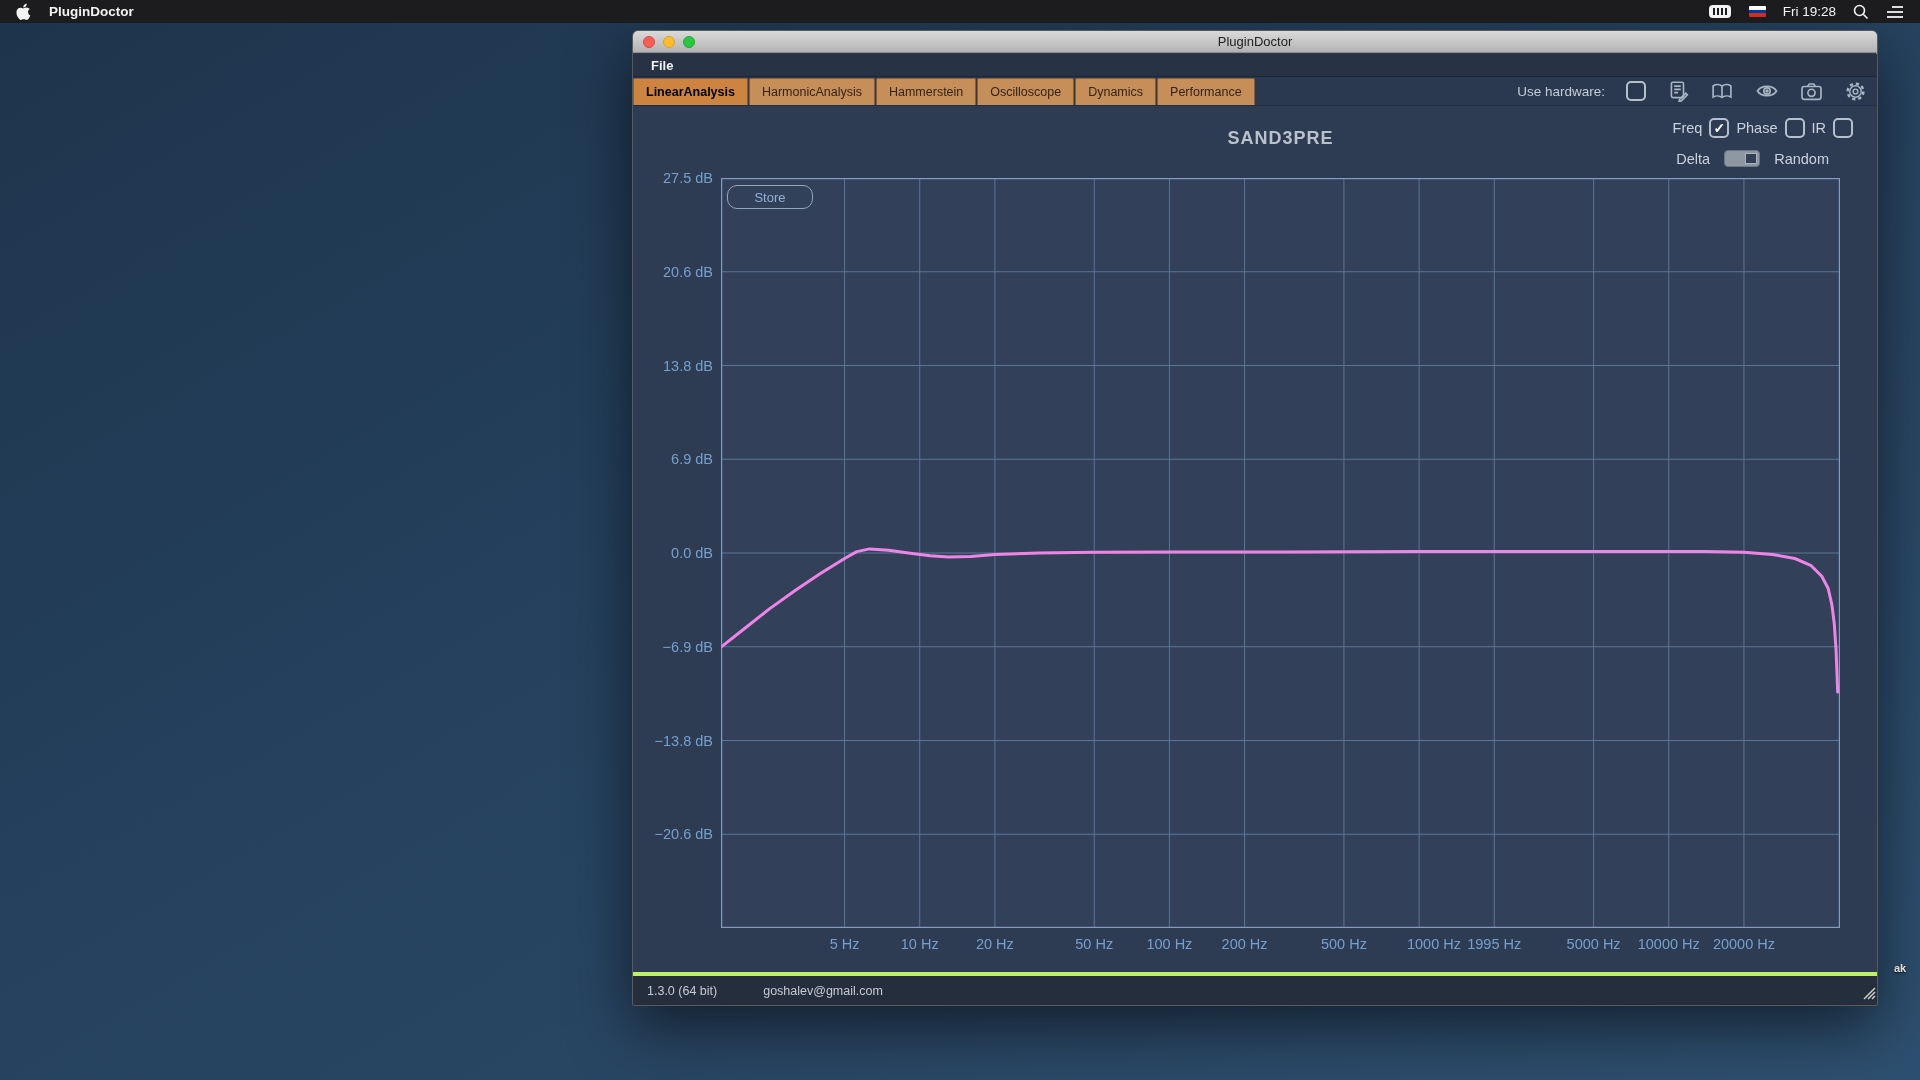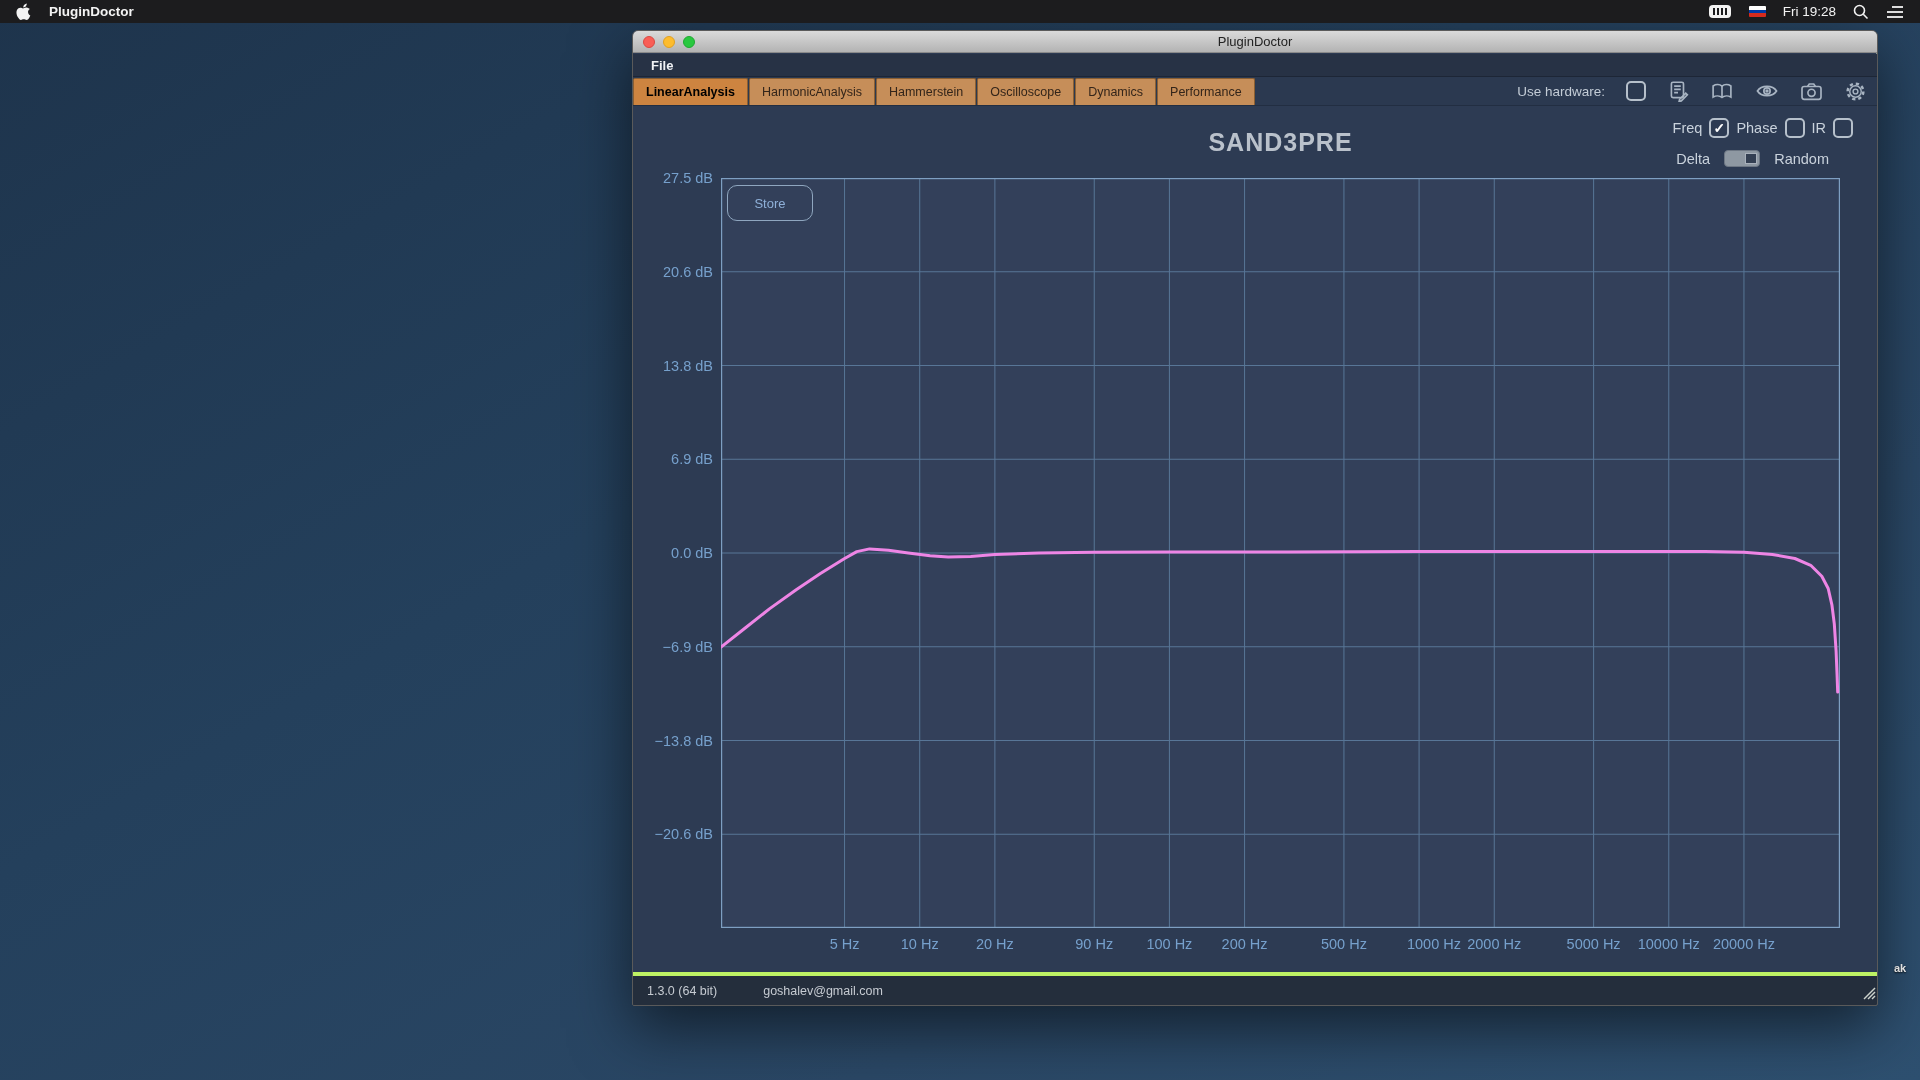--- a/index.html
+++ b/index.html
@@ -64,26 +64,26 @@
 
   .ctl-row1 { position:absolute; right:24px; top:12px; display:flex; align-items:center; gap:7px; }
   .ctl-row2 { position:absolute; right:48px; top:44px; display:flex; align-items:center; gap:14px; }
   .ctl-label { color:#c9d2dc; font-size:14.5px; }
   .toggle { width:36px; height:17px; border-radius:4px; background:#8e98a2; position:relative;
     border:1px solid #6d7784; }
   .toggle .void { position:absolute; right:2px; top:2px; bottom:2px; width:12px;
     background:#333f52; border:1px solid #a9b1bb; }
 
   .chart-title { position:absolute; left:88px; top:22px; width:1119px; text-align:center;
-    color:#b9c1cb; font-size:25px; font-weight:bold; letter-spacing:1px; }
+    color:#b9c1cb; font-size:18px; font-weight:bold; letter-spacing:1px; }
 
   .plot { position:absolute; left:88px; top:72px; width:1119px; height:750px;
     background:#33405a; }
   .plot svg { position:absolute; left:0; top:0; }
-  .store-btn { position:absolute; left:6px; top:7px; width:86px; height:36px;
+  .store-btn { position:absolute; left:6px; top:7px; width:86px; height:24px;
     border:1px solid #8fa6bf; border-radius:10px; background:transparent;
     color:#8fb0d8; font-size:13px; display:flex; align-items:center; justify-content:center;
     font-family:"Liberation Sans", sans-serif; }
   .ylabels { position:absolute; left:0; top:72px; width:80px; height:750px; }
   .ylabels div { position:absolute; right:0; transform:translateY(-50%);
     color:#76a0cc; font-size:14.5px; white-space:nowrap; }
   .xlabels { position:absolute; left:88px; top:830px; width:1119px; height:22px; }
   .xlabels div { position:absolute; transform:translateX(-50%); color:#76a0cc;
     font-size:14.5px; white-space:nowrap; }
 
@@ -262,26 +262,26 @@
           <rect x="0.5" y="0.5" width="1118" height="749" fill="none" stroke="#7e9fc2" stroke-width="1.4"></rect>
           <polyline points="0.0,469.1 24.2,450.0 48.4,430.9 75.2,411.8 99.4,395.5 123.6,380.5 135.8,373.6 148.6,370.9 167.5,372.3 187.3,375.0 209.1,377.7 227.2,379.1 249.7,378.4 273.9,376.6 317.9,375.0 373.2,374.3 448.4,374.0 567.5,373.9 698.1,373.6 817.2,373.6 923.6,373.4 984.3,373.4 1022.9,374.3 1051.4,376.4 1073.9,380.5 1089.7,387.3 1100.8,398.2 1107.2,410.5 1110.9,426.8 1113.3,445.9 1115.1,473.2 1116.1,497.7 1116.7,514.1" fill="none" stroke="#ee85e5" stroke-width="3" stroke-linejoin="round" stroke-linecap="round"></polyline>
         </svg>
       <button class="store-btn">Store</button>
     </div>
 
     <div class="xlabels" id="xlabels">
         <div style="left: 123.557px;">5 Hz</div>
         <div style="left: 198.72px;">10 Hz</div>
         <div style="left: 273.884px;">20 Hz</div>
-        <div style="left: 373.244px;">90 Hz</div>
+        <div style="left: 373.244px;">50 Hz</div>
         <div style="left: 448.407px;">100 Hz</div>
         <div style="left: 523.57px;">200 Hz</div>
         <div style="left: 622.93px;">500 Hz</div>
         <div style="left: 713px;">1000 Hz</div>
-        <div style="left: 773.256px;">2000 Hz</div>
+        <div style="left: 773.256px;">1995 Hz</div>
         <div style="left: 872.617px;">5000 Hz</div>
         <div style="left: 947.78px;">10000 Hz</div>
         <div style="left: 1022.94px;">20000 Hz</div>
       </div>
   </div>
 
   <div class="statusbar">
     <span class="ver">1.3.0 (64 bit)</span>
     <span class="email">goshalev@gmail.com</span>
     <span class="grip">

